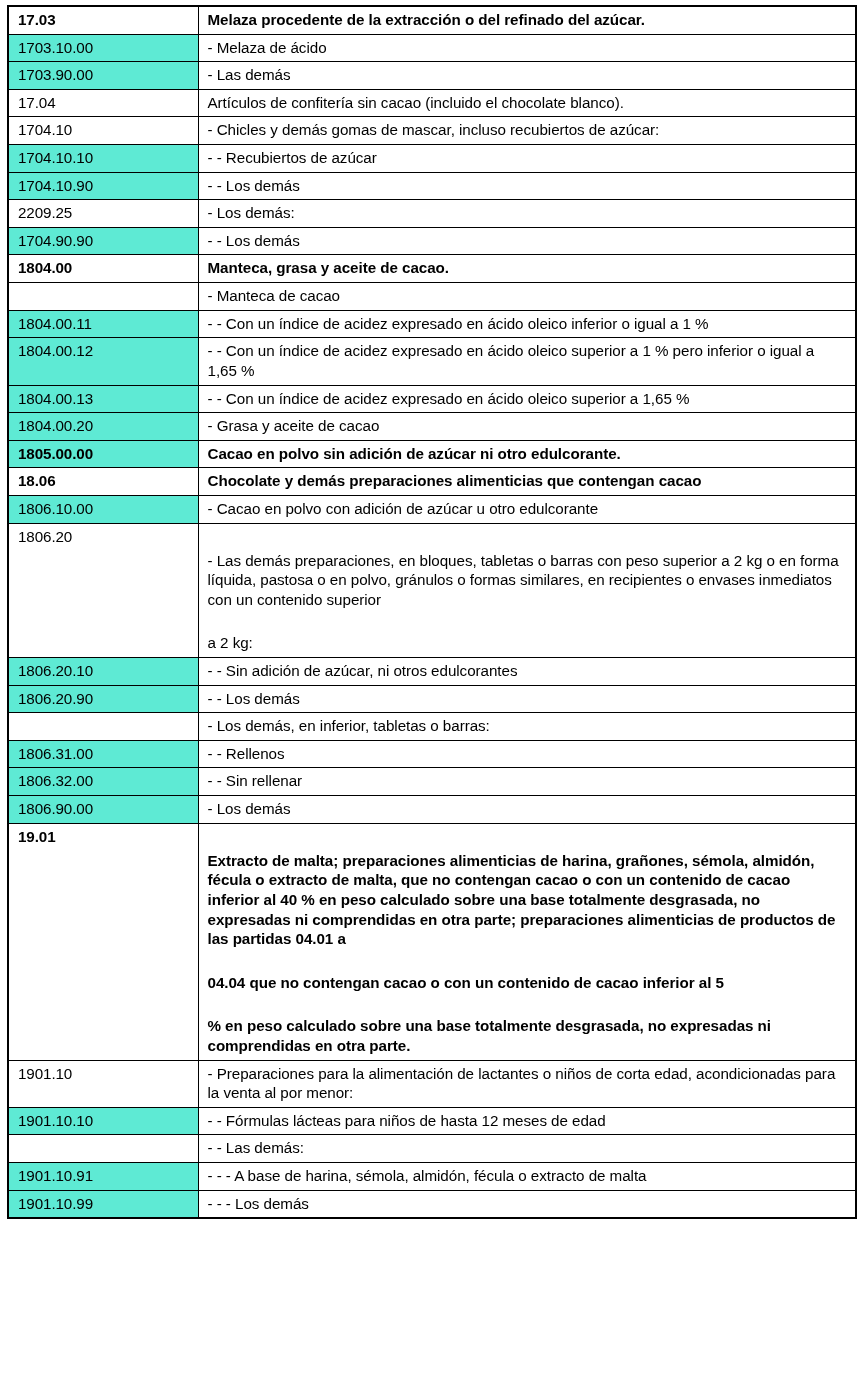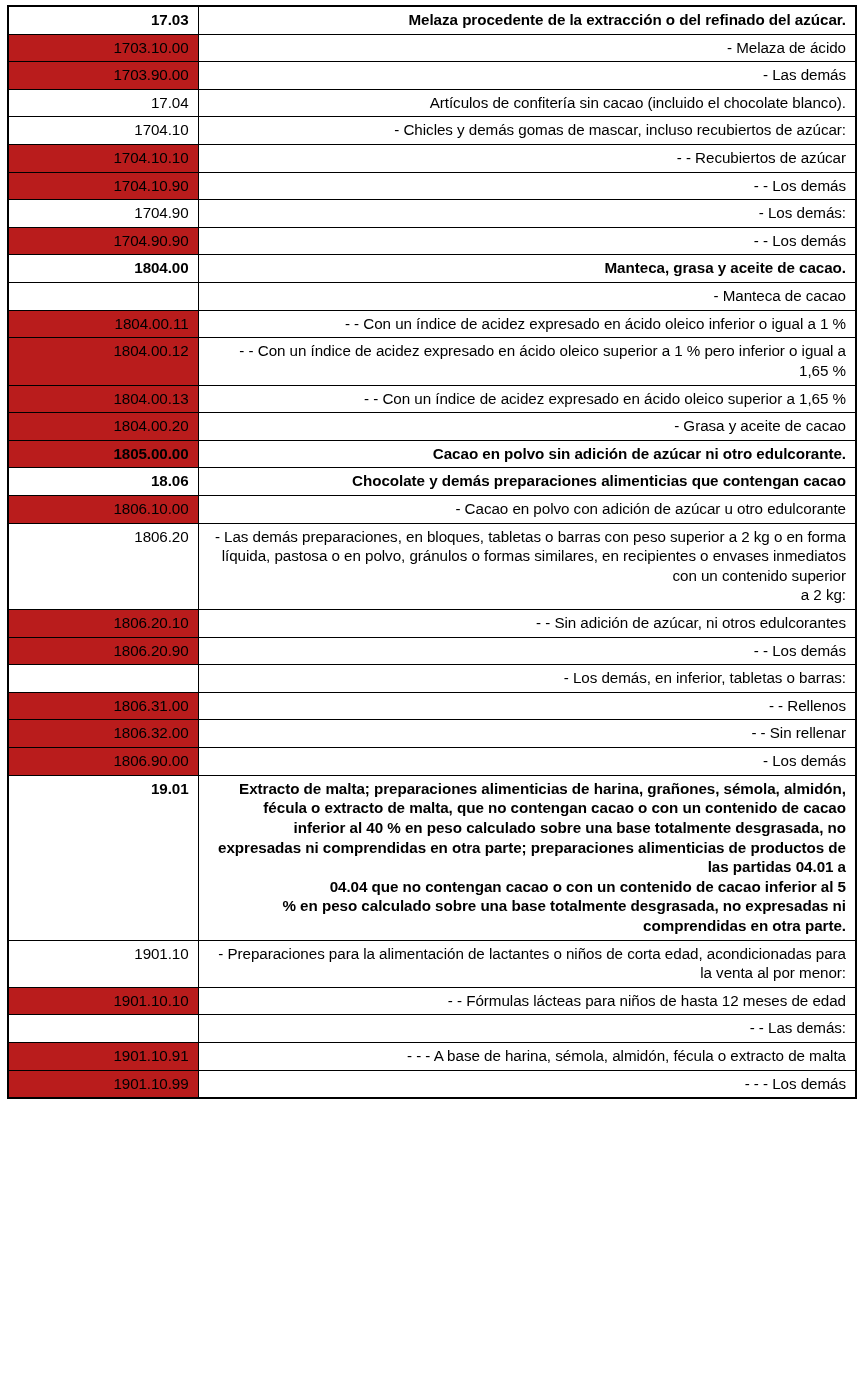--- a/index.html
+++ b/index.html
@@ -24,21 +24,20 @@
     padding: 5px 8px 0 7px;
   }
 
   table.tariff-table {
     width: 848px;
     border-collapse: collapse;
     table-layout: fixed;
     border: 2px solid #000000;
     font-size: 15.2px;
     line-height: 1.29;
-    text-align: right;
   }
 
   table.tariff-table col.col-code  { width: 190px; }
   table.tariff-table col.col-desc  { width: 658px; }
 
   table.tariff-table td {
     border: 1px solid #000000;
     padding: 3px 9px 4px 9px;
     vertical-align: top;
     word-wrap: break-word;
@@ -49,26 +48,26 @@
   td.code {
     white-space: nowrap;
     letter-spacing: -0.1px;
   }
   
   td.desc {
     letter-spacing: -0.05px;
   }
 
   
-  .shaded      { background-color: #b91c1c; }
+  .shaded      { background-color: #5eead4; }
   .bold        { font-weight: bold; }
   .v-middle    { vertical-align: middle; }
   .v-bottomish { vertical-align: bottom; padding-bottom: 38px; }
 
-  .desc .nl { display: block; }
+  .desc .nl { display: block; margin-top: 24px; }
 </style>
 </head>
 <body>
 
 <div id="tariff-sheet">
   <table class="tariff-table">
     <colgroup>
       <col class="col-code">
       <col class="col-desc">
     </colgroup>
@@ -95,21 +94,21 @@
         </tr>
         <tr>
           <td class="code shaded">1704.10.10</td>
           <td class="desc">- - Recubiertos de azúcar</td>
         </tr>
         <tr>
           <td class="code shaded">1704.10.90</td>
           <td class="desc">- - Los demás</td>
         </tr>
         <tr>
-          <td class="code">1704.90</td>
+          <td class="code">2209.25</td>
           <td class="desc">- Los demás:</td>
         </tr>
         <tr>
           <td class="code shaded">1704.90.90</td>
           <td class="desc">- - Los demás</td>
         </tr>
         <tr>
           <td class="code bold">1804.00</td>
           <td class="desc bold">Manteca, grasa y aceite de cacao.</td>
         </tr>

